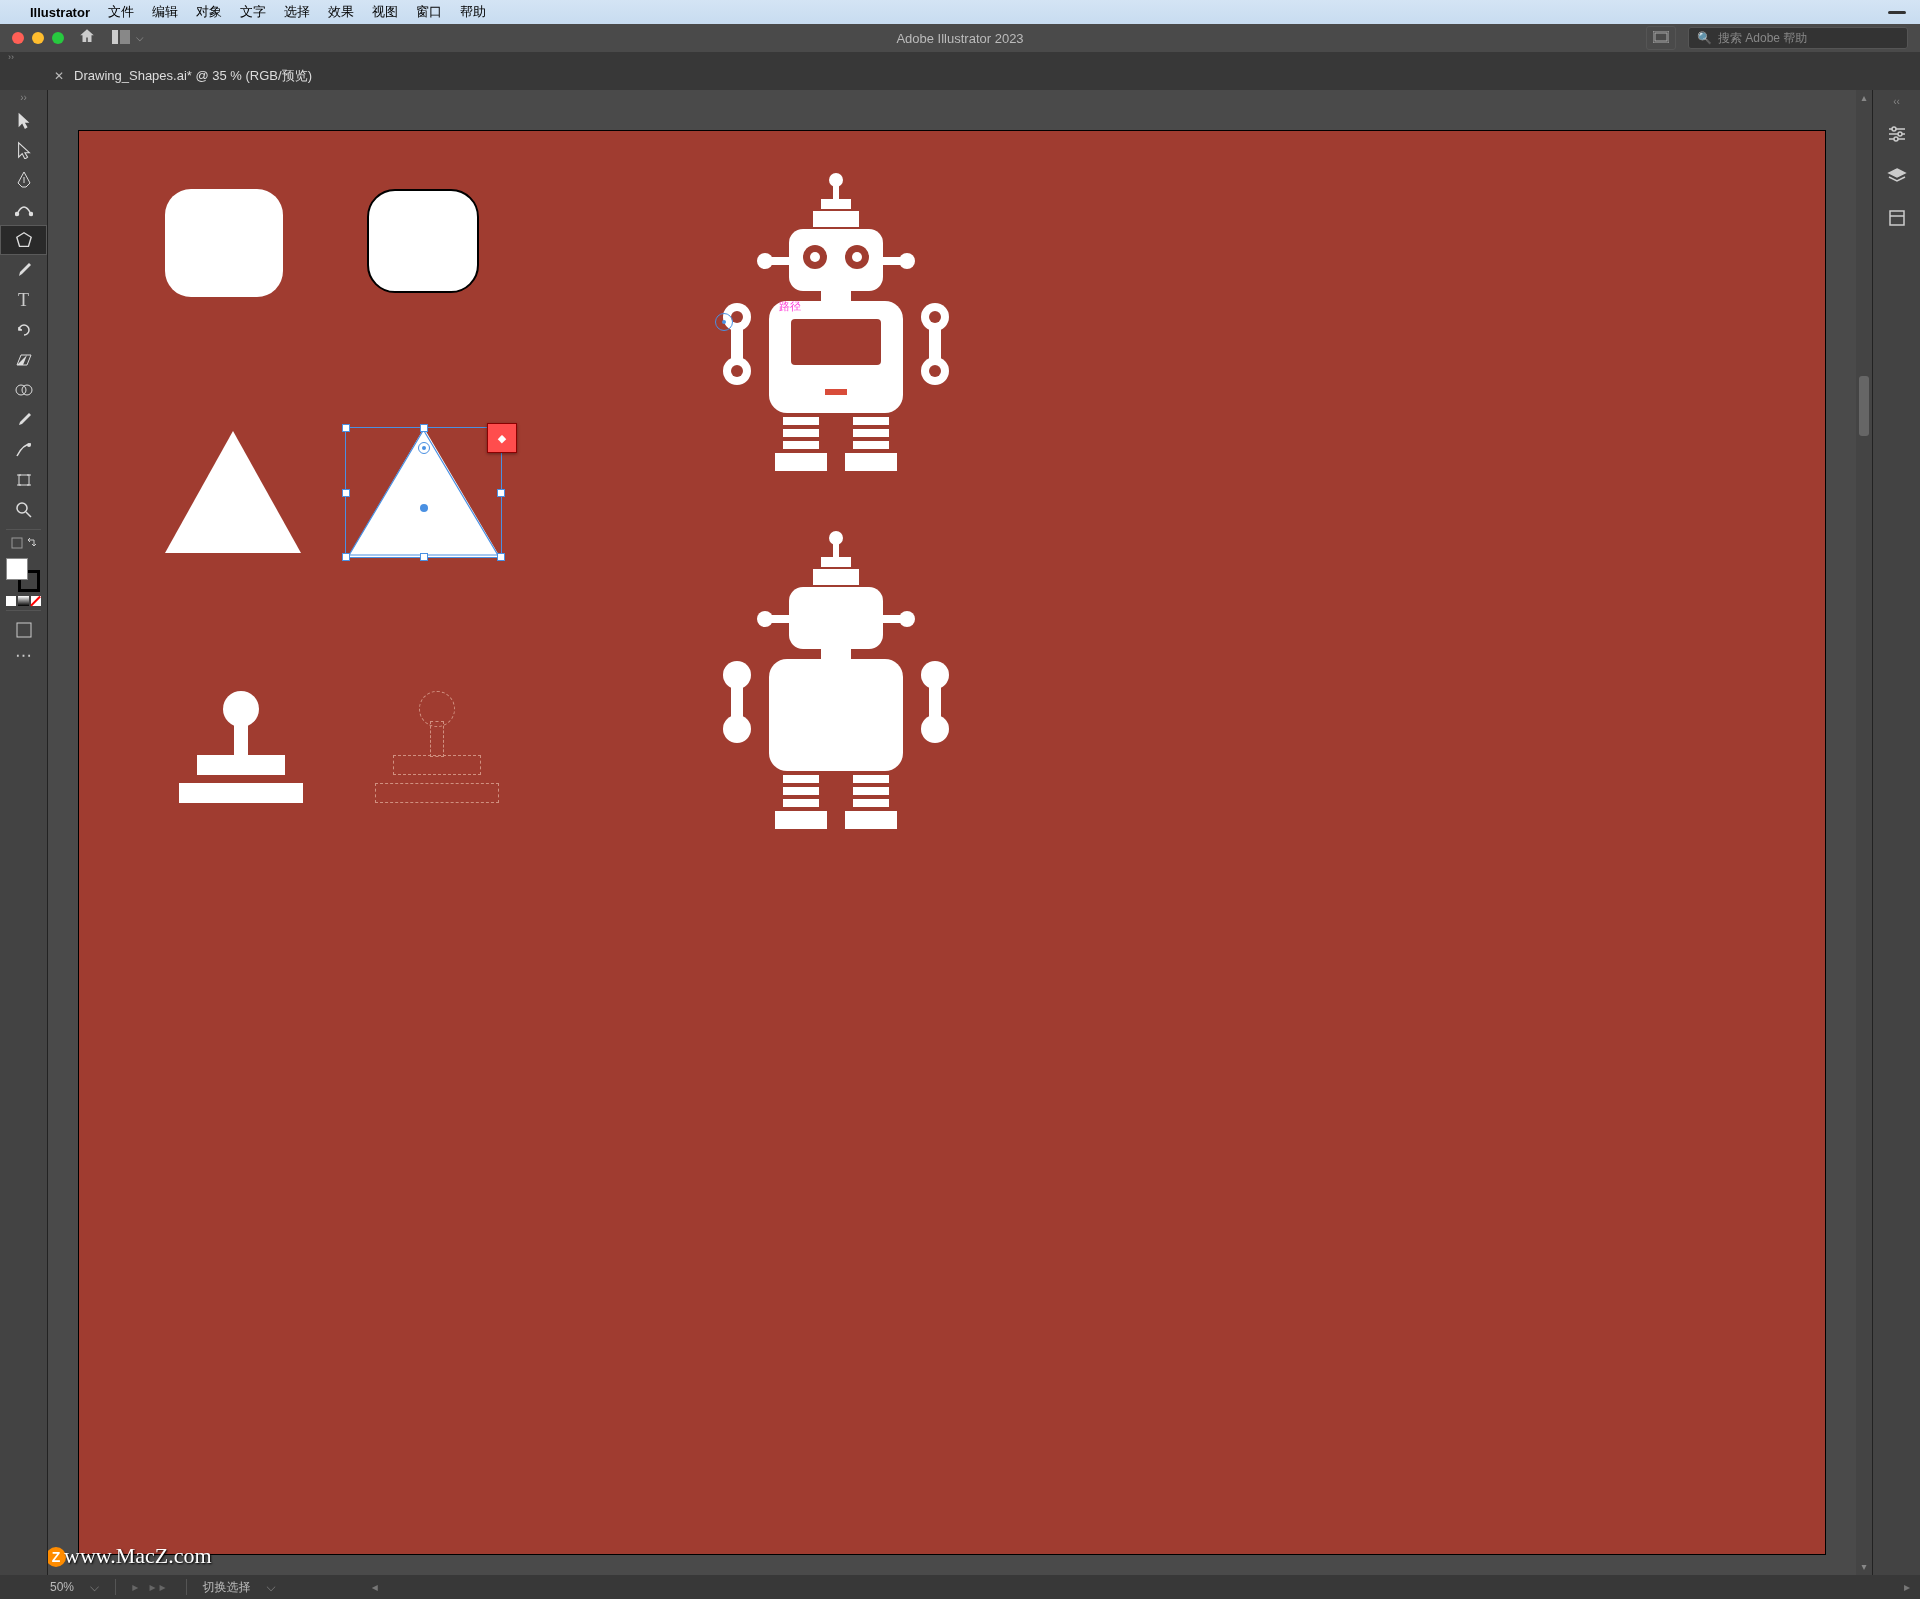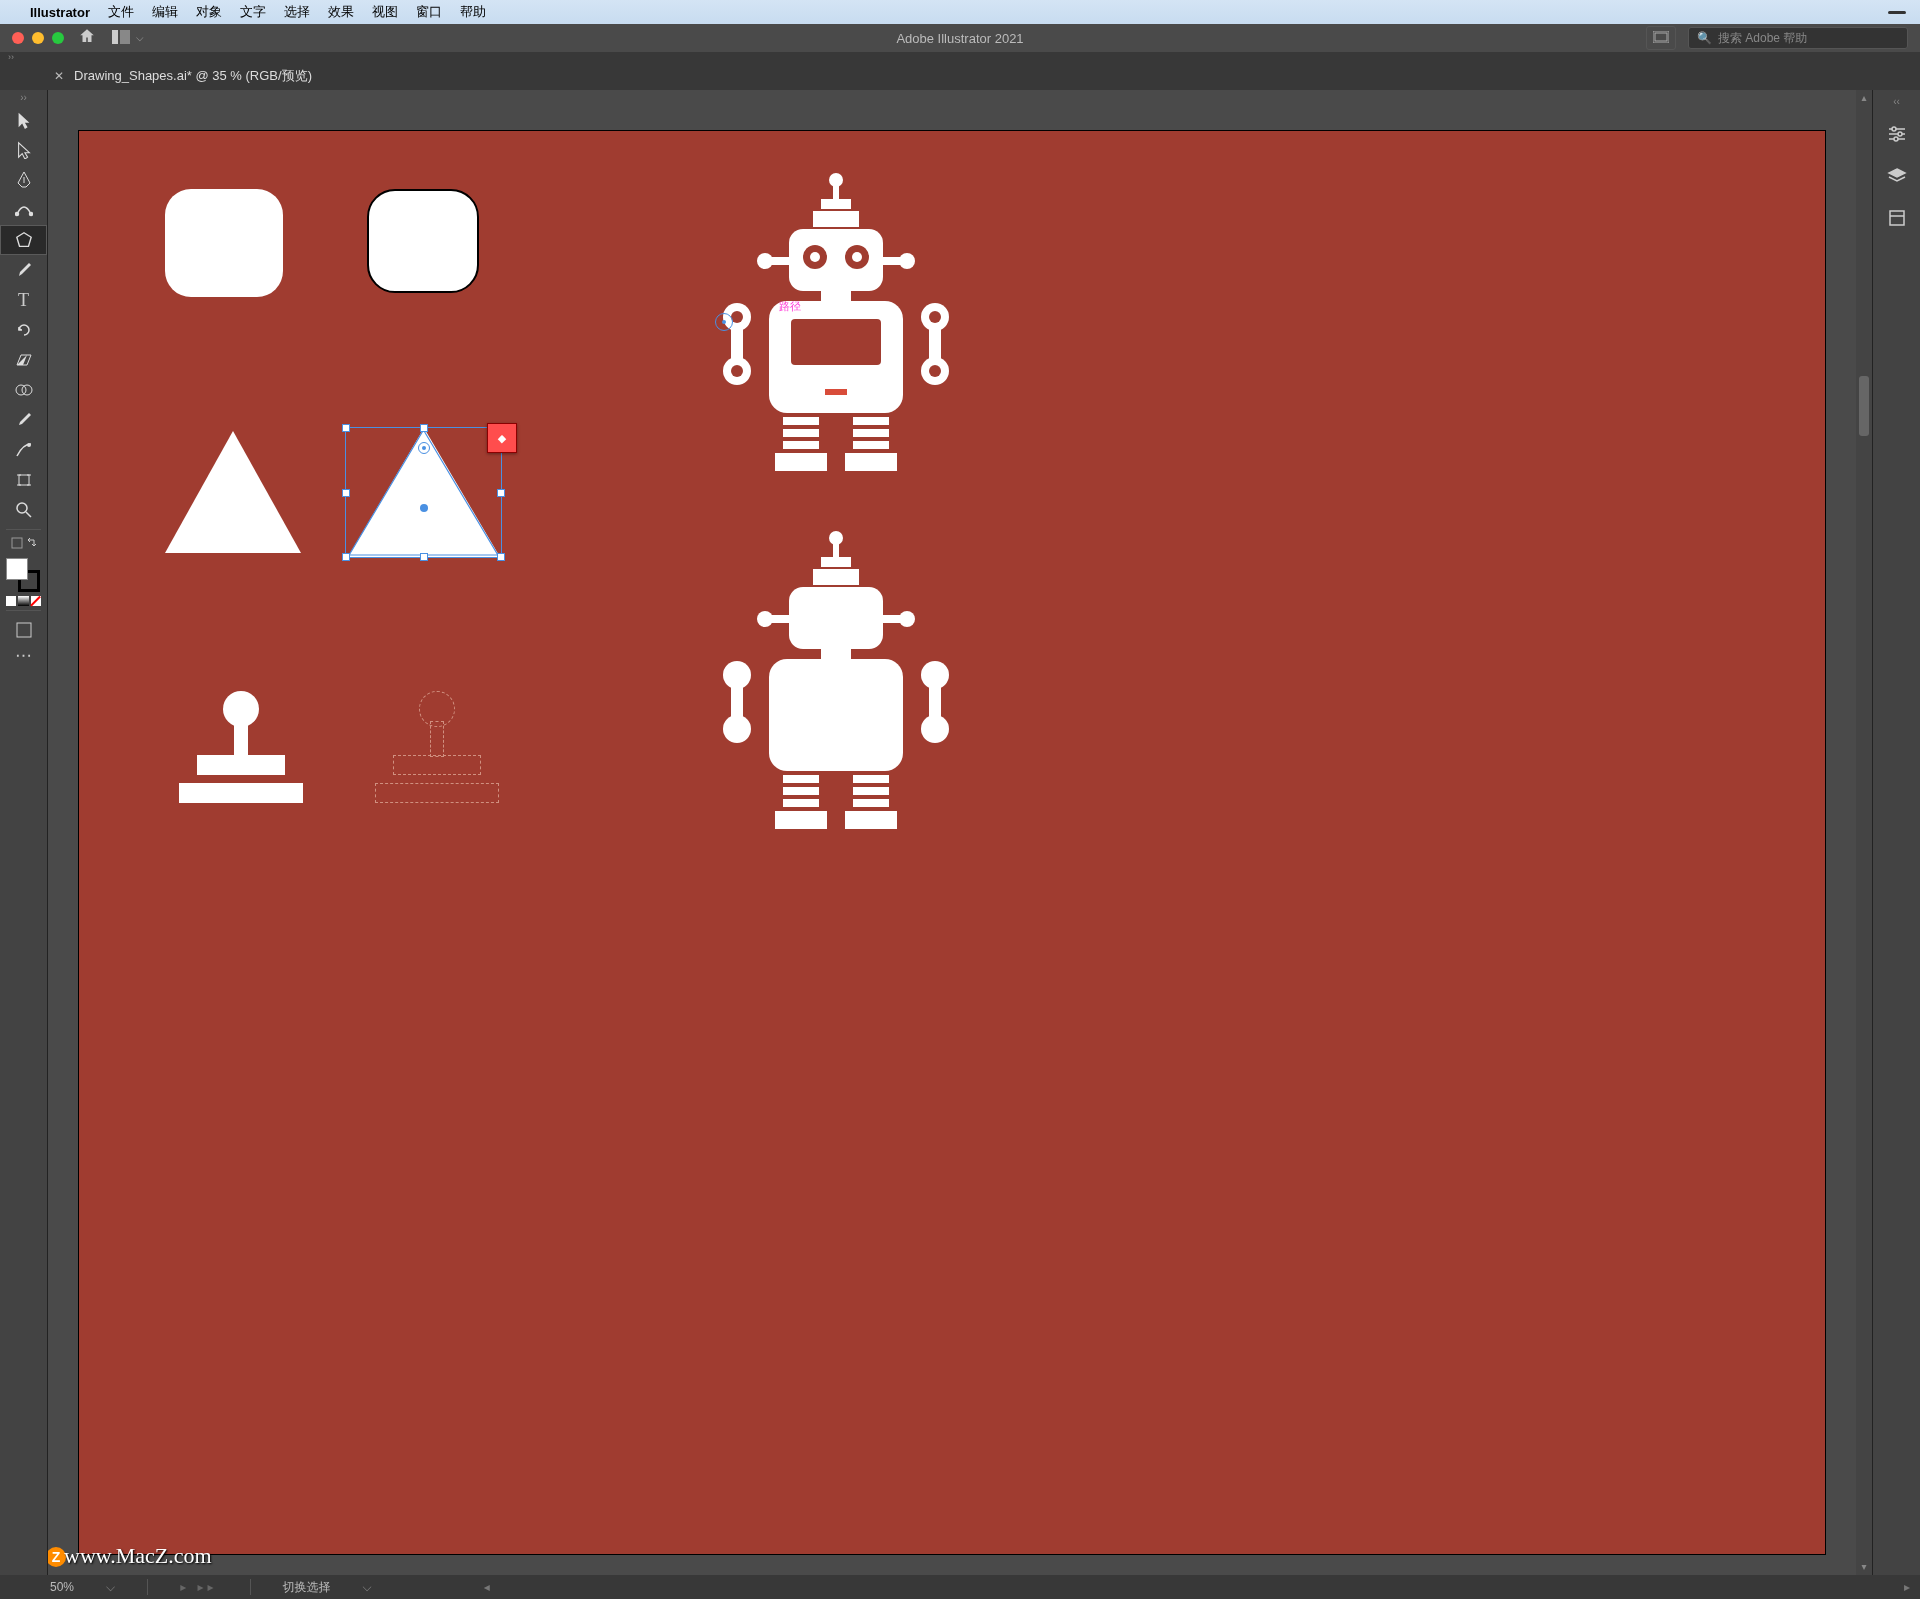--- a/index.html
+++ b/index.html
@@ -89,21 +89,21 @@
     
     .canvas-scroll { width: 16px; background: #444; display: flex; flex-direction: column; }
     .scroll-up, .scroll-down { height: 16px; color: #888; text-align: center; font-size: 10px; line-height: 16px; }
     
     
     .right-dock { width: 48px; background: #434343; display: flex; flex-direction: column; padding-top: 6px; gap: 12px; border-left:1px solid #222;}
     .right-dock-handle { text-align:center; color:#888; font-size:10px; }
     .dock-icon { height: 30px; display: flex; justify-content: center; align-items: center; color: #ccc; font-size: 17px; cursor: pointer; }
     
     
-    .status-bar { height: 24px; background: #383838; display: flex; align-items: center; color: #bbb; font-size: 12px; padding: 0 10px; gap: 32px; }
+    .status-bar { height: 24px; background: #383838; display: flex; align-items: center; color: #bbb; font-size: 12px; padding: 0 10px; gap: 16px; }
     .status-sep { width: 1px; height: 16px; background: #555; }
     .zoom { padding-left: 40px;}
     .nav-arrows { color: #666; letter-spacing: 4px; }
     
     
     .path-label { position: absolute; color: #ff3bd7; font-size: 11px; font-weight: 500; }
     .anchor-target { position: absolute; width:18px; height:18px; border: 1.5px solid #4a90e2; border-radius:50%; }
     .anchor-target::after { content:''; position:absolute; left:50%; top:50%; width:4px; height:4px; background:#4a90e2; transform:translate(-50%,-50%); border-radius:50%;}
   </style>
 </head>
@@ -137,21 +137,21 @@
         <path d="M12 3l9 8h-3v9h-5v-6h-2v6H6v-9H3z"></path>
       </svg>
   </span>
   <span class="layout-icon">
     <svg width="18" height="14" viewBox="0 0 18 14" fill="#ccc">
         <rect x="0" y="0" width="6" height="14"></rect>
         <rect x="8" y="0" width="10" height="14" fill="#888"></rect>
       </svg>
   </span>
   <span class="layout-chevron">⌵</span>
-  <div class="title-text">Adobe Illustrator 2021</div>
+  <div class="title-text">Adobe Illustrator 2023</div>
   <div class="search-bar-area">
     <span class="arrange-docs">
       <svg width="16" height="12" viewBox="0 0 16 12">
           <rect x="0" y="0" width="16" height="12" fill="none" stroke="#aaa"></rect>
           <rect x="2" y="2" width="12" height="8" fill="none" stroke="#aaa"></rect>
         </svg>
     </span>
     <div class="help-search">
       <span class="icon">🔍</span>
       <span class="placeholder">搜索 Adobe 帮助</span>

